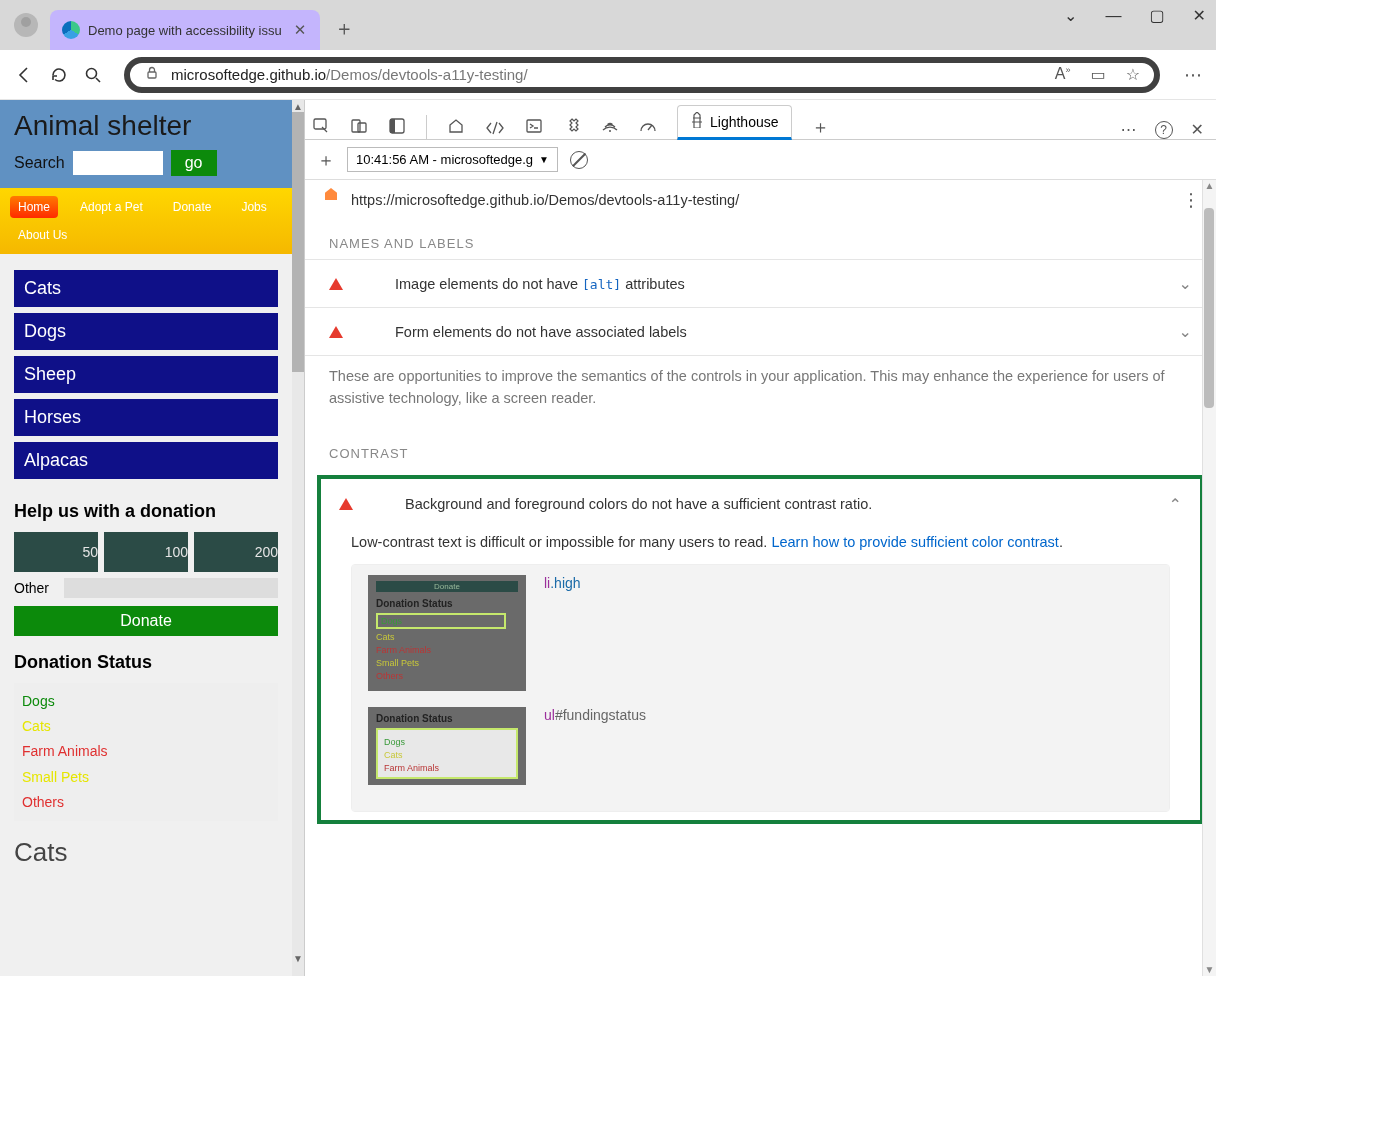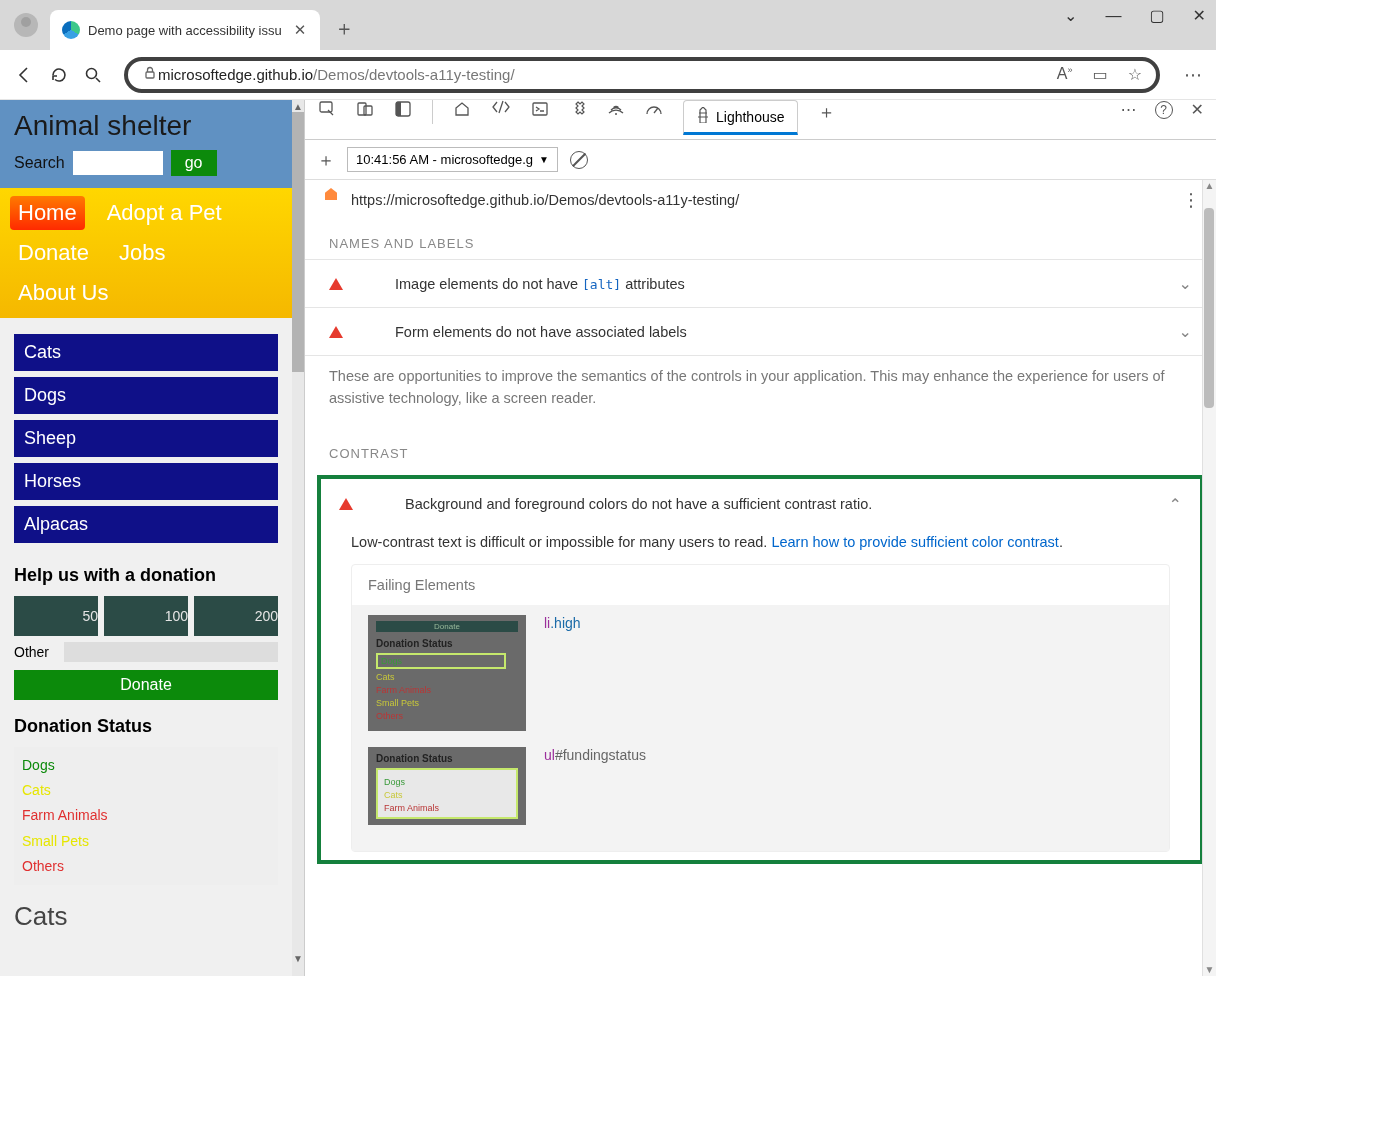--- a/index.html
+++ b/index.html
@@ -2,31 +2,31 @@
 <html><head>
 <meta charset="utf-8">
 <style>
   * { box-sizing: border-box; margin: 0; padding: 0; font-family: "Segoe UI", Arial, sans-serif; }
   body { background: #fff; width: 1216px; height: 976px; overflow: hidden; position: relative; }
 
   
   .titlebar { height: 50px; background: #d8d8d8; display: flex; align-items: center; position: relative; }
   .profile { width: 24px; height: 24px; background: #b7b7b7; border-radius: 50%; margin-left: 14px; margin-right: 12px; position: relative; }
   .profile::before { content: ""; position: absolute; top: 4px; left: 7px; width: 10px; height: 10px; background: #a0a0a0; border-radius: 50%; }
-  .tab { background: #ffffff; height: 40px; display: flex; align-items: center; padding: 0 10px 0 12px; border-radius: 8px 8px 0 0; gap: 8px; margin-top: 10px; }
+  .tab { background: #c4b5fd; height: 40px; display: flex; align-items: center; padding: 0 10px 0 12px; border-radius: 8px 8px 0 0; gap: 8px; margin-top: 10px; }
   .favicon { width: 18px; height: 18px; border-radius: 50%; background: conic-gradient(#3cc88a 0 120deg, #38a0e4 120deg 240deg, #0a6ebd 240deg 360deg); }
   .tab-title { font-size: 13px; color: #333; max-width: 200px; white-space: nowrap; overflow: hidden; text-overflow: ellipsis; }
   .tab-close { font-size: 15px; color: #555; padding: 0 4px; }
   .new-tab { font-size: 20px; color: #555; margin-left: 14px; margin-top: 6px; }
   .win-controls { position: absolute; right: 10px; top: 6px; display: flex; gap: 28px; font-size: 16px; color: #333; align-items: center; }
 
   
   .addrbar { height: 50px; background: #fff; display: flex; align-items: center; padding: 0 14px; gap: 12px; border-bottom: 1px solid #e5e5e5; }
   .nav-btn { width: 22px; height: 22px; display: flex; align-items: center; justify-content: center; color: #333; }
-  .omnibox { flex: 1; height: 36px; border: 4px solid #404040; border-radius: 18px; display: flex; align-items: center; padding: 0 14px; gap: 0; margin-left: 8px; }
+  .omnibox { flex: 1; height: 36px; border: 6px solid #404040; border-radius: 18px; display: flex; align-items: center; padding: 0 14px; gap: 11px; margin-left: 8px; }
   .url { font-size: 15px; color: #777; }
   .url .dark { color: #222; }
   .addr-icons { display: flex; gap: 20px; margin-left: auto; color: #555; align-items: center; }
 
   
   .content { display: flex; height: calc(100% - 100px); }
 
   
   .page { width: 292px; background: #f0f0f0; position: relative; overflow: hidden; }
   .page-scroll { width: 12px; background: #e8e8e8; }
@@ -35,21 +35,21 @@
   .sc-bot { height: 12px; display:flex; align-items:center; justify-content:center; color:#666; font-size:10px;}
 
   .hero { background: #6091c2; padding: 10px 14px 12px; }
   .hero h1 { font-size: 28px; font-weight: 400; color: #1a1a1a; }
   .search-row { display: flex; align-items: center; gap: 8px; margin-top: 8px; }
   .search-row label { font-size: 16px; color: #111; }
   .search-row input { width: 90px; height: 24px; border: none; background: #fff; }
   .gobtn { background: #0c8a0b; color: #fff; border: none; padding: 4px 14px; font-size: 16px; }
 
   .nav { background: linear-gradient(#ffd700, #f5b800); padding: 8px 10px; display: flex; flex-wrap: wrap; gap: 6px 14px; }
-  .nav a { font-size: 22px; color: #fff; text-decoration: none; padding: 4px 8px; }
+  .nav a { font-size: 12px; color: #fff; text-decoration: none; padding: 4px 8px; }
   .nav a.active { background: linear-gradient(#ff7a00, #ff2a00); border-radius: 4px; }
 
   .cat-list { padding: 16px 14px 8px; }
   .cat-list a { display: block; background: #0f1088; color: #fff; padding: 8px 10px; margin-bottom: 6px; font-size: 18px; text-decoration: none; }
 
   .donation { padding: 8px 14px; }
   .donation h3 { font-size: 18px; font-weight: 600; margin-bottom: 10px; }
   .amt-row { display: flex; gap: 6px; margin-bottom: 6px; }
   .amt { flex: 1; background: #2b4b46; color: #e5e5e5; text-align: right; padding: 12px 0; font-size: 14px; }
   .other-row { display: flex; align-items: center; gap: 15px; }
@@ -63,21 +63,21 @@
   .s-dogs { color: #0c8a0b; }
   .s-cats { color: #e6e600; }
   .s-farm { color: #e03030; }
   .s-small { color: #e6e600; }
   .s-others { color: #e03030; }
 
   .cats-title { font-size: 26px; color: #444; padding: 8px 14px 0; font-weight: 300; }
 
   
   .devtools { flex: 1; display: flex; flex-direction: column; border-left: 1px solid #ccc; }
-  .dt-tabs { height: 40px; border-bottom: 1px solid #ccc; display: flex; align-items: flex-start; padding: 0 13px; gap: 20px; position: relative; }
+  .dt-tabs { height: 40px; border-bottom: 1px solid #ccc; display: flex; align-items: flex-end; padding: 0 7px; gap: 20px; position: relative; }
   .dt-tabs .ico { color: #555; }
   .dt-sep { width: 1px; height: 24px; background: #ccc; }
   .lh-tab { border: 1px solid #ccc; border-bottom: 3px solid #0078d4; padding: 6px 12px; border-radius: 4px 4px 0 0; display: flex; align-items: center; gap: 6px; font-size: 14px; background: #fff; margin-bottom: -1px; }
   .dt-right { position: absolute; right: 12px; display: flex; gap: 18px; color: #555; align-items: center; }
 
   .dt-sub { height: 40px; border-bottom: 1px solid #ddd; display: flex; align-items: center; padding: 0 12px; gap: 12px; }
   .dt-sub .plus { font-size: 18px; color: #555; }
   .run-sel { border: 1px solid #bbb; padding: 4px 8px; font-size: 13px; display: flex; align-items: center; gap: 6px; }
   .clear { width: 18px; height: 18px; border: 1.5px solid #555; border-radius: 50%; position: relative; }
   .clear::after { content: ""; position: absolute; width: 18px; height: 1.5px; background: #555; top: 7px; left: -1px; transform: rotate(-45deg); }
@@ -321,21 +321,20 @@
         <div class="contrast-audit">
           <div class="tri"></div>
           <div class="audit-text">Background and foreground colors do not have a sufficient contrast ratio.</div>
           <span class="chev">⌃</span>
         </div>
         <div class="contrast-body">
           <p class="contrast-desc">
             <span>Low-contrast text is difficult or impossible for many users to read. </span><a><span>Learn how to provide sufficient color contrast</span></a>.
           </p>
           <div class="failing">
-            <div class="failing-title">Failing Elements</div>
             <div class="failing-list">
               <div class="fail-row">
                 <div class="thumb-img">
                   <div class="thumb-donate">Donate</div>
                   <div class="thumb-h">Donation Status</div>
                   <div class="thumb-dogs-hi">Dogs</div>
                   <div class="thumb-line tl-y">Cats</div>
                   <div class="thumb-line tl-r">Farm Animals</div>
                   <div class="thumb-line tl-y">Small Pets</div>
                   <div class="thumb-line tl-r">Others</div>

